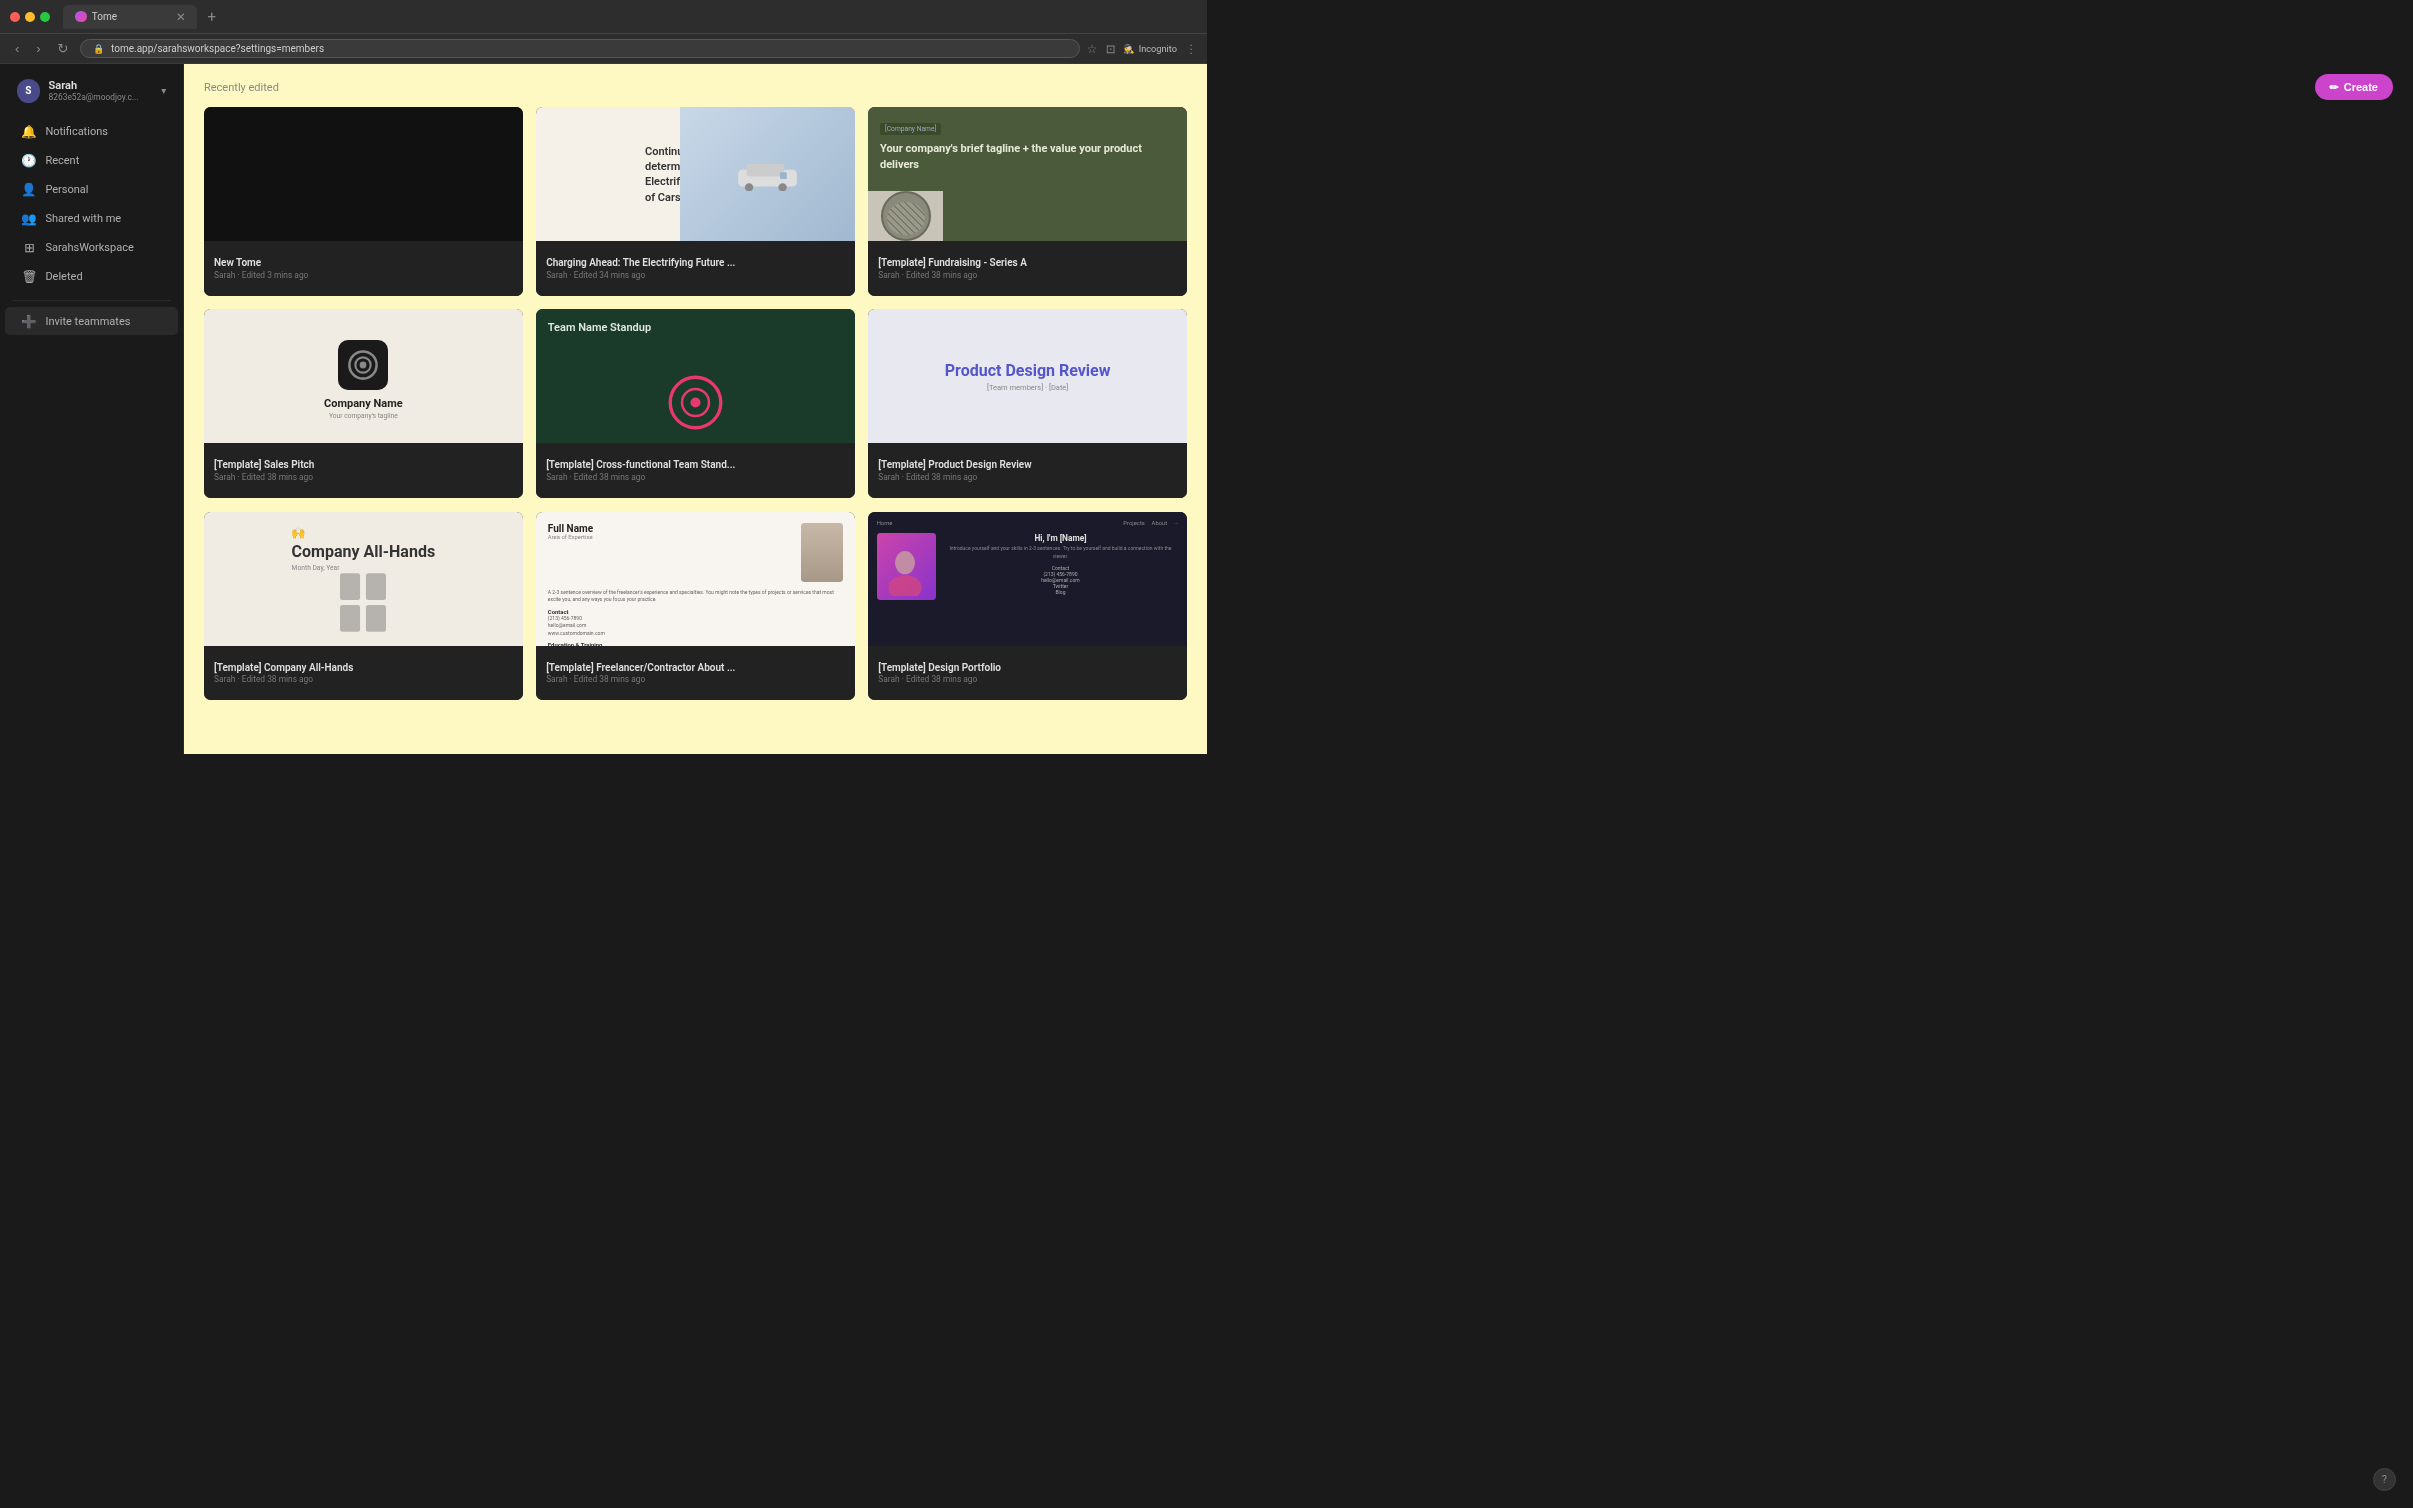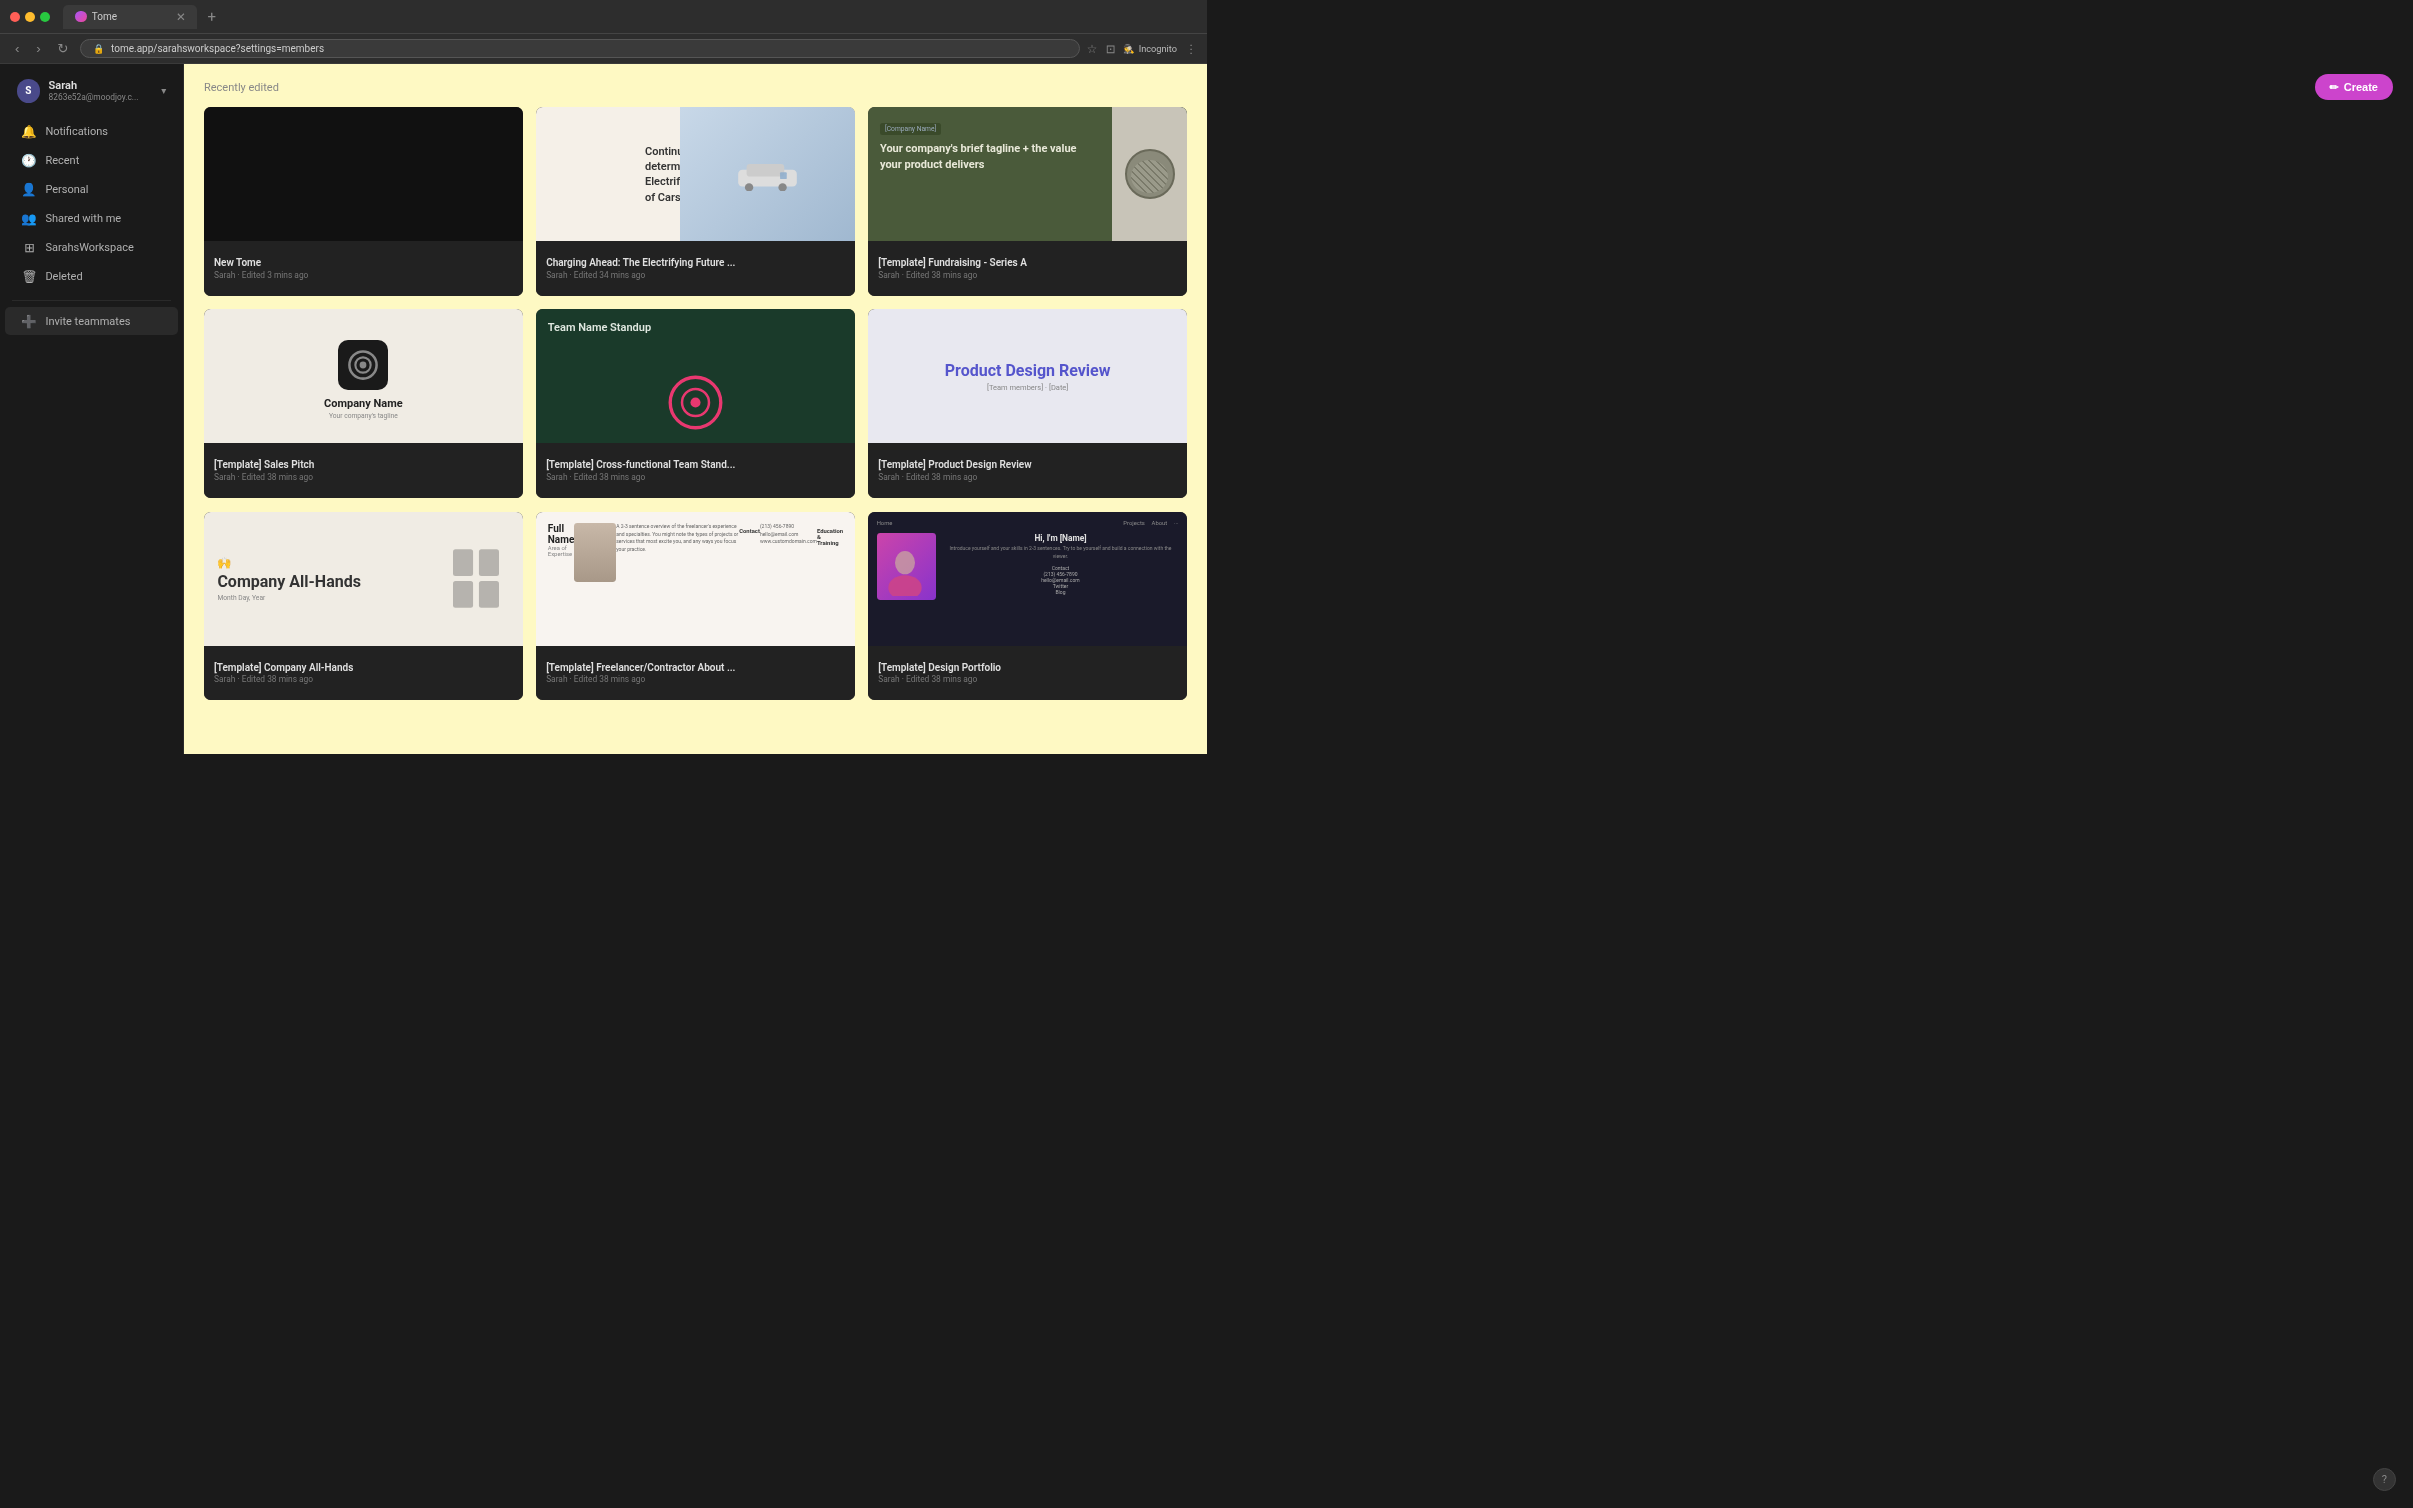--- a/index.html
+++ b/index.html
@@ -205,20 +205,21 @@
       border-radius: 6.7px;
       overflow: hidden;
       cursor: pointer;
       transition: transform 0.15s;
     }
 
     .card-preview {
       height: 134px;
       overflow: hidden;
       position: relative;
+      flex-direction: column;
     }
 
     
     .card-preview-dark {
       background: #111;
       height: 134px;
     }
 
     
     .card-preview-charging {
@@ -401,21 +402,21 @@
       display: flex;
       align-items: center;
       justify-content: center;
     }
 
     
     .card-preview-freelancer {
       background: #f8f4f0;
       padding: 11.7px;
       display: flex;
-      flex-direction: row;
+      flex-direction: column;
     }
     .freelancer-header {
       display: flex;
       justify-content: space-between;
       align-items: flex-start;
       margin-bottom: 6.7px;
     }
     .full-name {
       font-size: 10px;
       font-weight: 700;

